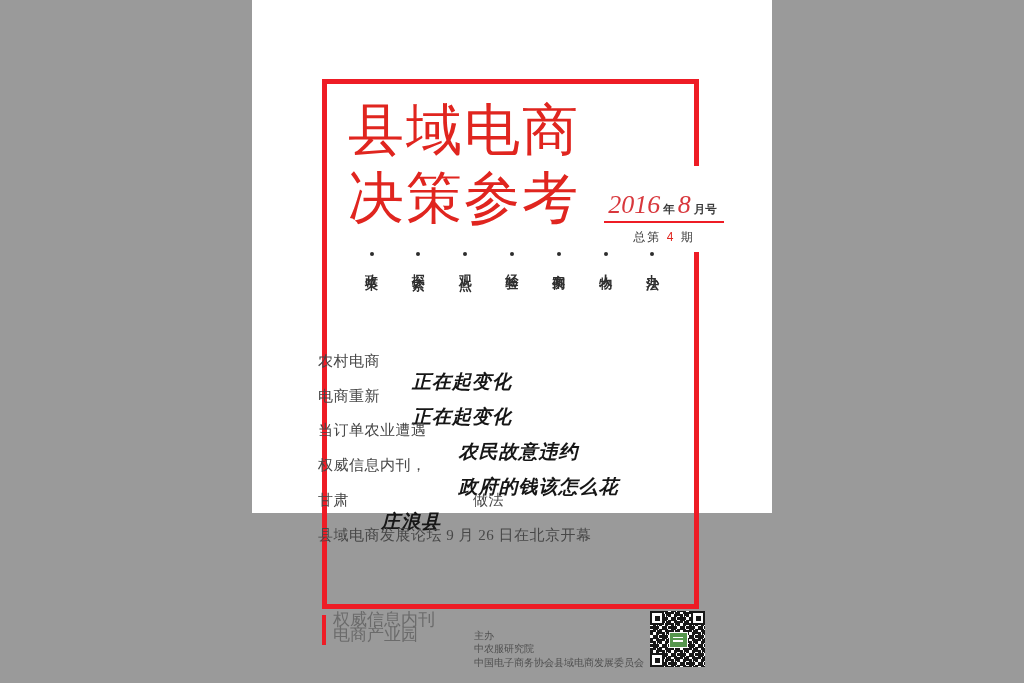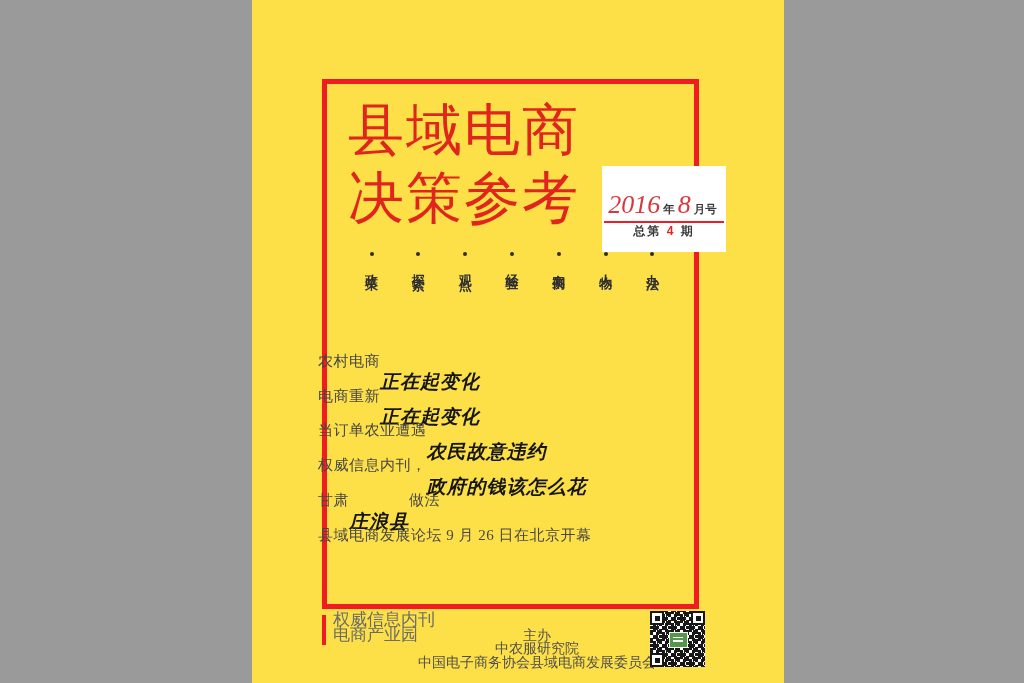--- a/index.html
+++ b/index.html
@@ -1,60 +1,60 @@
 <!DOCTYPE html>
 <html><head>
 <meta charset="utf-8">
 <style>
   html,body{margin:0;padding:0;background:#9a9a9a;font-family:"Liberation Serif",serif;}
   #stage{position:relative;width:1024px;height:683px;background:#9a9a9a;overflow:hidden;}
-  #paper{position:absolute;left:252px;top:0;width:520px;height:683px;background:#fde047;padding-left:12px;}
+  #paper{position:absolute;left:252px;top:0;width:520px;height:513px;background:#ffffff;}
 
   
   .cover-frame{position:absolute;left:70px;top:79px;width:377px;height:530px;
     border:5px solid #ee1c25;box-sizing:border-box;z-index:1;}
 
   
   .masthead{position:absolute;left:96px;top:96px;z-index:2;color:#e0251f;
     font-size:56px;line-height:68px;letter-spacing:2px;font-weight:400;white-space:nowrap;}
 
   
   .issue-block{position:absolute;left:350px;top:166px;width:124px;height:86px;
     background:#ffffff;z-index:3;text-align:center;}
   .issue-date{display:flex;align-items:baseline;justify-content:center;
     white-space:nowrap;margin-top:26px;}
   .issue-num{font-style:italic;font-size:26px;color:#d8373c;line-height:26px;
     font-family:"Liberation Serif",serif;}
   .issue-unit{font-size:11.5px;color:#3a3a3a;margin:0 3px;font-family:"Liberation Sans",sans-serif;font-weight:bold;}
   .issue-rule{border:0;border-top:2px solid #ee1c25;margin:3px 2px 0 2px;}
-  .issue-volume{font-size:12px;color:#3a3a3a;letter-spacing:2px;
-    font-family:"Liberation Sans",sans-serif;font-weight:bold;}
+  .issue-volume{margin-top:6px;font-size:12px;color:#3a3a3a;letter-spacing:2px;
+    font-family:"Liberation Sans",sans-serif;font-weight:normal;}
   .issue-volume .vol-num{color:#e0251f;}
 
   
   .category-strip{position:absolute;left:112px;top:252px;width:296px;z-index:2;
     display:flex;justify-content:space-between;}
   .category-item{display:flex;flex-direction:column;align-items:center;}
   .cat-dot{width:4px;height:4px;border-radius:50%;background:#2d2d2d;margin-bottom:8px;}
   .cat-label{writing-mode:vertical-rl;text-orientation:upright;font-size:13px;
     letter-spacing:3px;color:#2f2f2f;line-height:15px;
     font-family:"Liberation Sans",sans-serif;font-weight:bold;}
 
   
   .headline-list{position:absolute;left:66px;top:344px;z-index:2;white-space:nowrap;}
-  .headline-row{height:34.8px;display:flex;align-items:center;}
+  .headline-row{height:34.8px;display:flex;align-items:center;gap:32px;}
   .seg-r{font-size:15px;color:#474747;letter-spacing:0.5px;}
   .seg-e{font-size:19px;color:#161616;font-weight:bold;font-style:italic;letter-spacing:1px;margin-top:42px;}
 
   
   .tag-bar{position:absolute;left:70px;top:615px;width:4px;height:30px;background:#ee1c25;}
   .tag-lines{position:absolute;left:81px;top:614px;font-size:17px;line-height:14.5px;
     color:#6b6b6b;font-family:Liberation Mono, monospace;}
-  .organizer-block{position:absolute;right:128px;top:629px;text-align:center;
-    font-size:14px;line-height:13.4px;color:#4f4f4f;font-family:"Liberation Sans",sans-serif;white-space:nowrap;}
+  .organizer-block{position:absolute;right:128px;top:629px;text-align:left;
+    font-size:10px;line-height:13.4px;color:#4f4f4f;font-family:"Liberation Sans",sans-serif;white-space:nowrap;}
 
   
   .qr{position:absolute;left:398px;top:611px;width:55px;height:56px;background:#fff;}
   .qr-noise{position:absolute;inset:0;
     background:
       repeating-conic-gradient(#171717 0% 25%, transparent 25% 50%) 0px 0px / 6px 6px,
       repeating-conic-gradient(#171717 0% 25%, transparent 25% 50%) 3px 1px / 9px 9px;}
   .qr-finder{position:absolute;width:14px;height:14px;border:2px solid #171717;
     background:#fff;box-sizing:border-box;}
   .qr-finder::after{content:"";position:absolute;inset:2.5px;background:#171717;}

